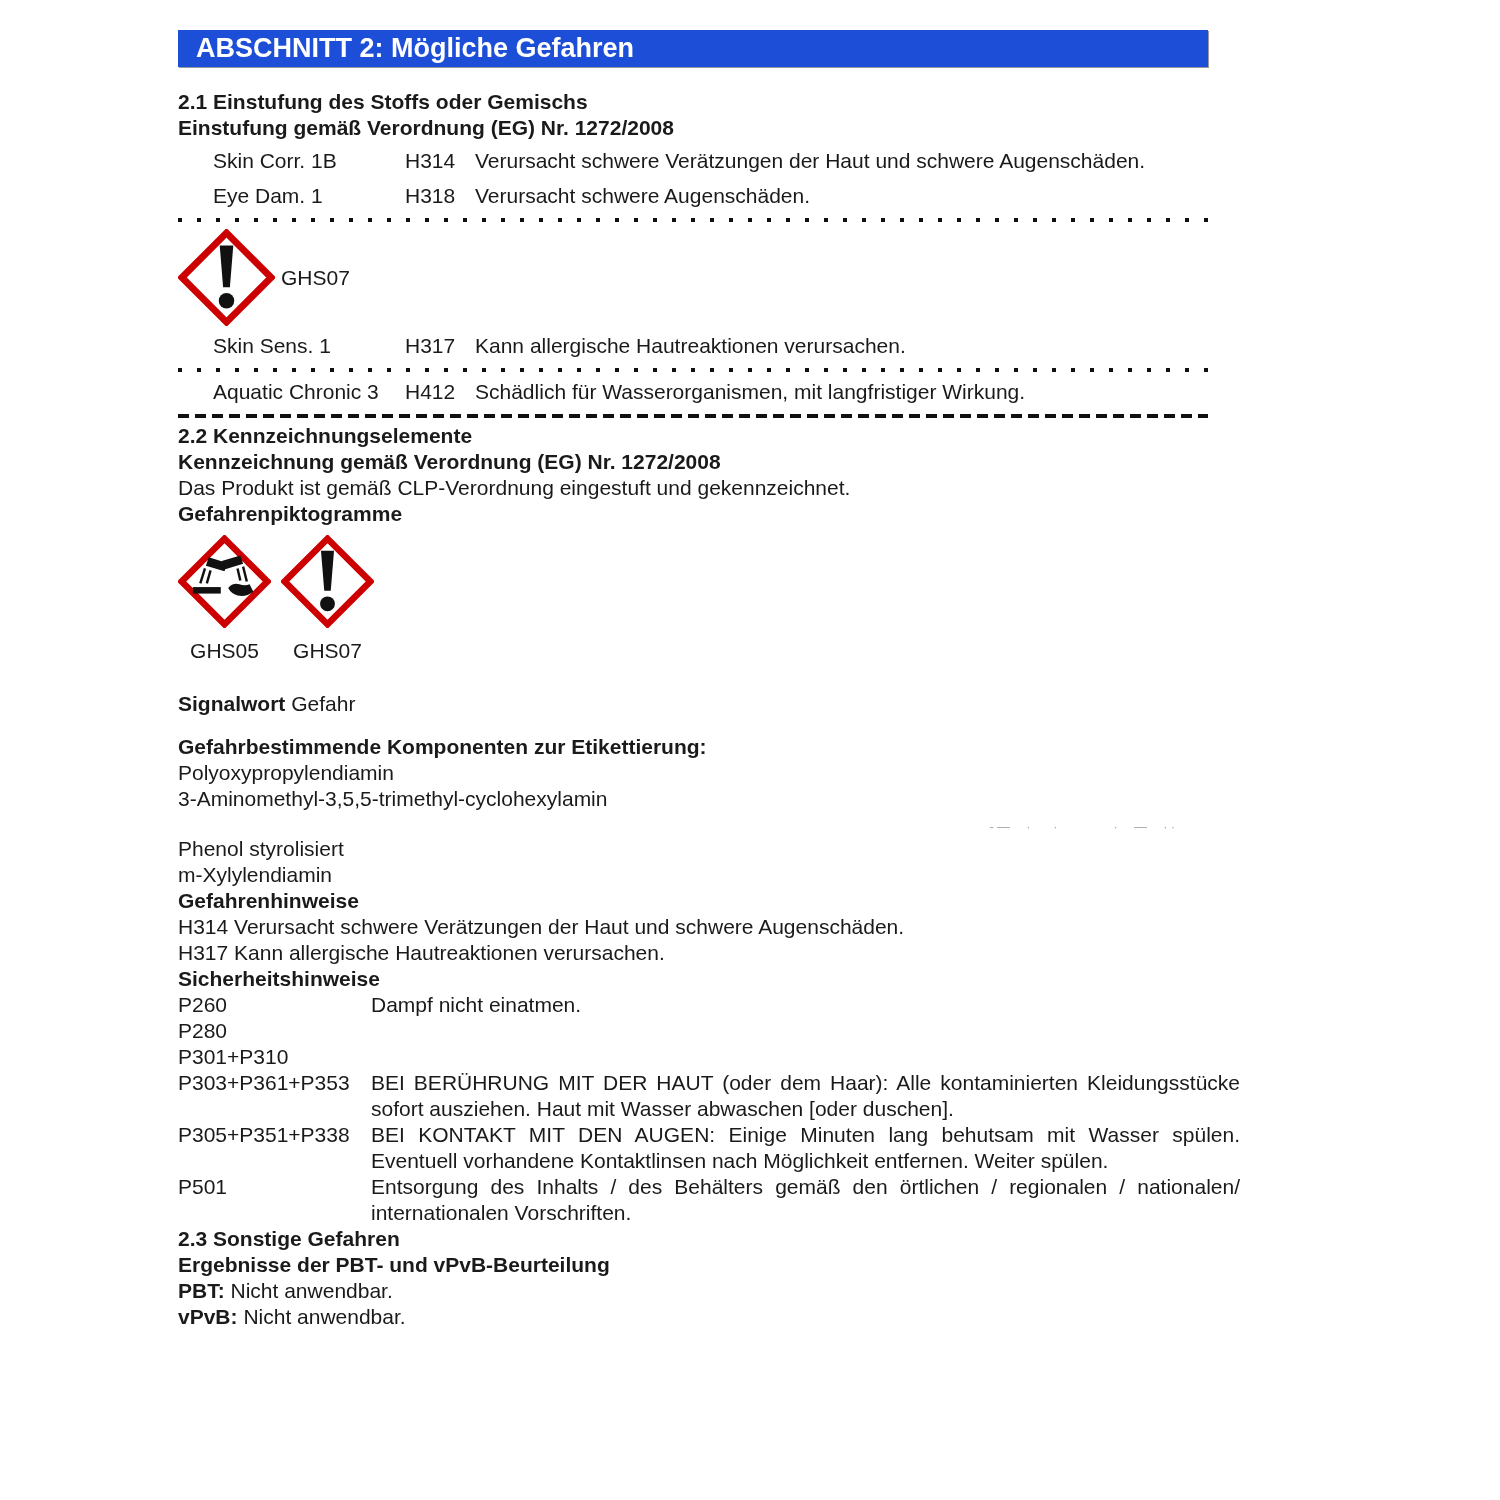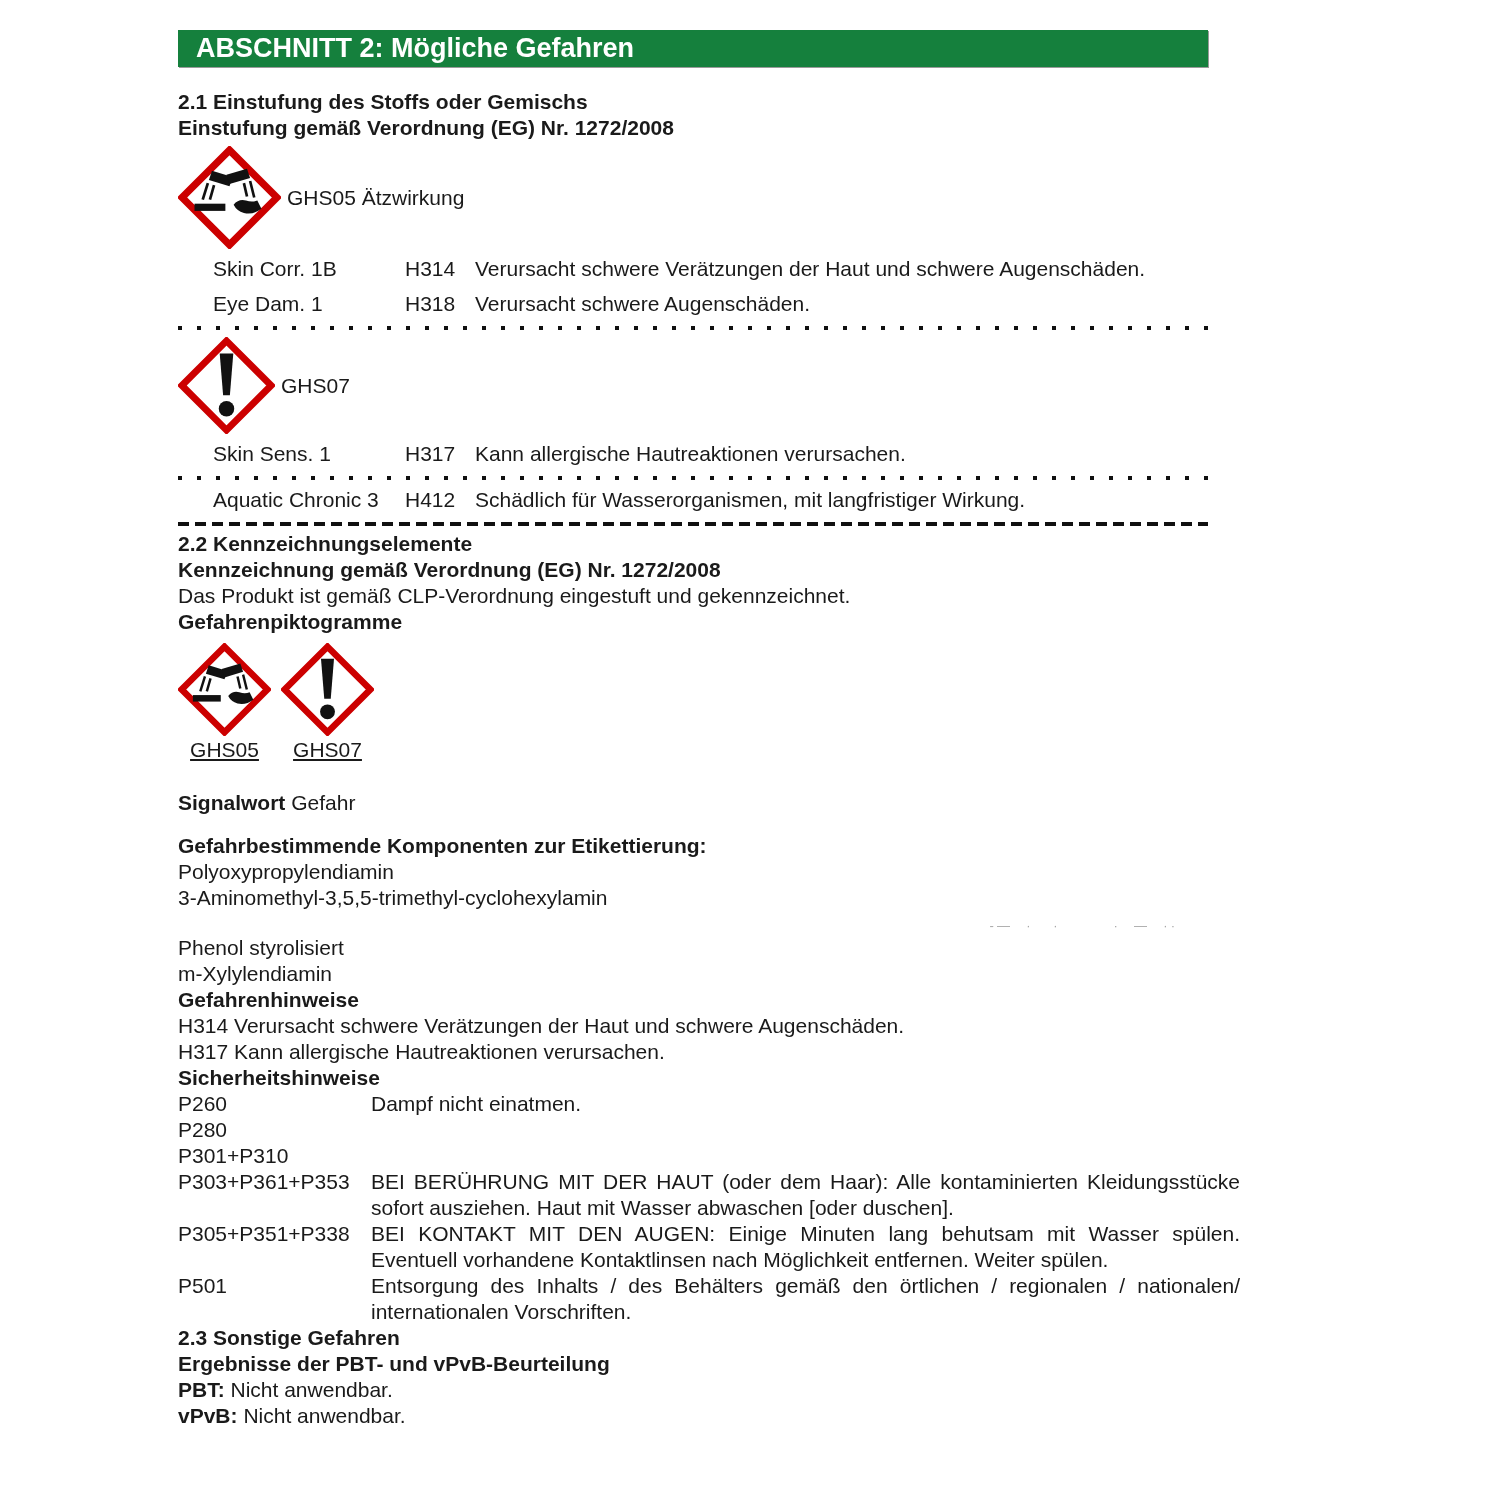--- a/index.html
+++ b/index.html
@@ -5,21 +5,21 @@
   html,body{margin:0;padding:0;}
   body{
     width:1500px;height:1500px;background:#ffffff;position:relative;
     font-family:"Liberation Sans","DejaVu Sans",sans-serif;
     color:#1a1a1a;font-size:21px;line-height:26px;
     -webkit-font-smoothing:antialiased;
   }
   .doc{position:absolute;left:178px;top:30px;width:1062px;}
 
   .section-bar{
-    width:1012px;height:37px;background:#15803d;color:#fff;
+    width:1012px;height:37px;background:#1d4ed8;color:#fff;
     font-size:27px;font-weight:bold;line-height:37px;padding-left:18px;
     box-shadow:1px 1px 0 #9a9a9a;
   }
   .h-bold{font-weight:bold;margin:0;}
   .mt-head{margin-top:22px;}
 
   .pict-row{display:flex;align-items:center;margin-top:5px;}
   .pict-row .pict-label{margin-left:6px;}
   .pict-lg{width:103px;height:103px;}
   .pict-md{width:97px;height:97px;}
@@ -34,21 +34,21 @@
     background-position:center;background-size:100% 4px;background-repeat:no-repeat;
   }
   .sep-dashed{
     width:1030px;height:4px;margin:9px 0 5px 0;
     background:repeating-linear-gradient(to right,#101010 0 11px,transparent 11px 17px);
     background-size:100% 4px;background-repeat:no-repeat;
   }
 
   .pict-pair{display:flex;gap:10px;margin-top:8px;}
   .pict-col{display:flex;flex-direction:column;align-items:center;}
-  .pict-col .pict-caption{margin-top:1px;text-decoration:underline;}
+  .pict-col .pict-caption{margin-top:10px;}
 
   .signal-line{margin-top:27px;}
   .components-heading{margin-top:17px;font-weight:bold;}
   .component-gap{position:relative;height:24px;}
   .faded-artifact{
     position:absolute;right:62px;top:2px;color:#a8a8a8;
     font-size:13px;letter-spacing:3px;white-space:pre;
   }
 
   .p-rows{margin-top:0;}
@@ -63,38 +63,20 @@
 
 <div class="doc">
 
   <div class="section-bar">
     <span>ABSCHNITT 2: Mögliche Gefahren</span>
   </div>
 
   <div class="h-bold mt-head">2.1 Einstufung des Stoffs oder Gemischs</div>
   <div class="h-bold">Einstufung gemäß Verordnung (EG) Nr. 1272/2008</div>
 
-  <div class="pict-row">
-    <svg class="pict-lg" viewBox="0 0 100 100">
-      <polygon points="50,4 96,50 50,96 4,50" fill="#ffffff" stroke="#cc0000" stroke-width="7"></polygon>
-      <g fill="#111111" stroke="none">
-        <polygon points="33,24 53,30 50,39 30,33"></polygon>
-        <polygon points="67,22 47,28 50,37 70,31"></polygon>
-        <rect x="16" y="56" width="30" height="7"></rect>
-        <path d="M54 57 q5 -6 12 -4 q6 2 11 0 l4 8 q-8 6 -17 4 q-7 -2 -10 -8 z"></path>
-      </g>
-      <g stroke="#111111" stroke-width="2.6">
-        <line x1="29" y1="36" x2="24" y2="52"></line>
-        <line x1="35" y1="38" x2="31" y2="52"></line>
-        <line x1="70" y1="34" x2="74" y2="50"></line>
-        <line x1="64" y1="36" x2="67" y2="49"></line>
-      </g>
-    </svg>
-    <span class="pict-label">GHS05 Ätzwirkung</span>
-  </div>
 
   <div class="hz-rows">
     <div class="hz-row">
       <span>Skin Corr. 1B</span>
       <span>H314</span>
       <span>Verursacht schwere Verätzungen der Haut und schwere Augenschäden.</span>
     </div>
     <div class="hz-row">
       <span>Eye Dam. 1</span>
       <span>H318</span>

